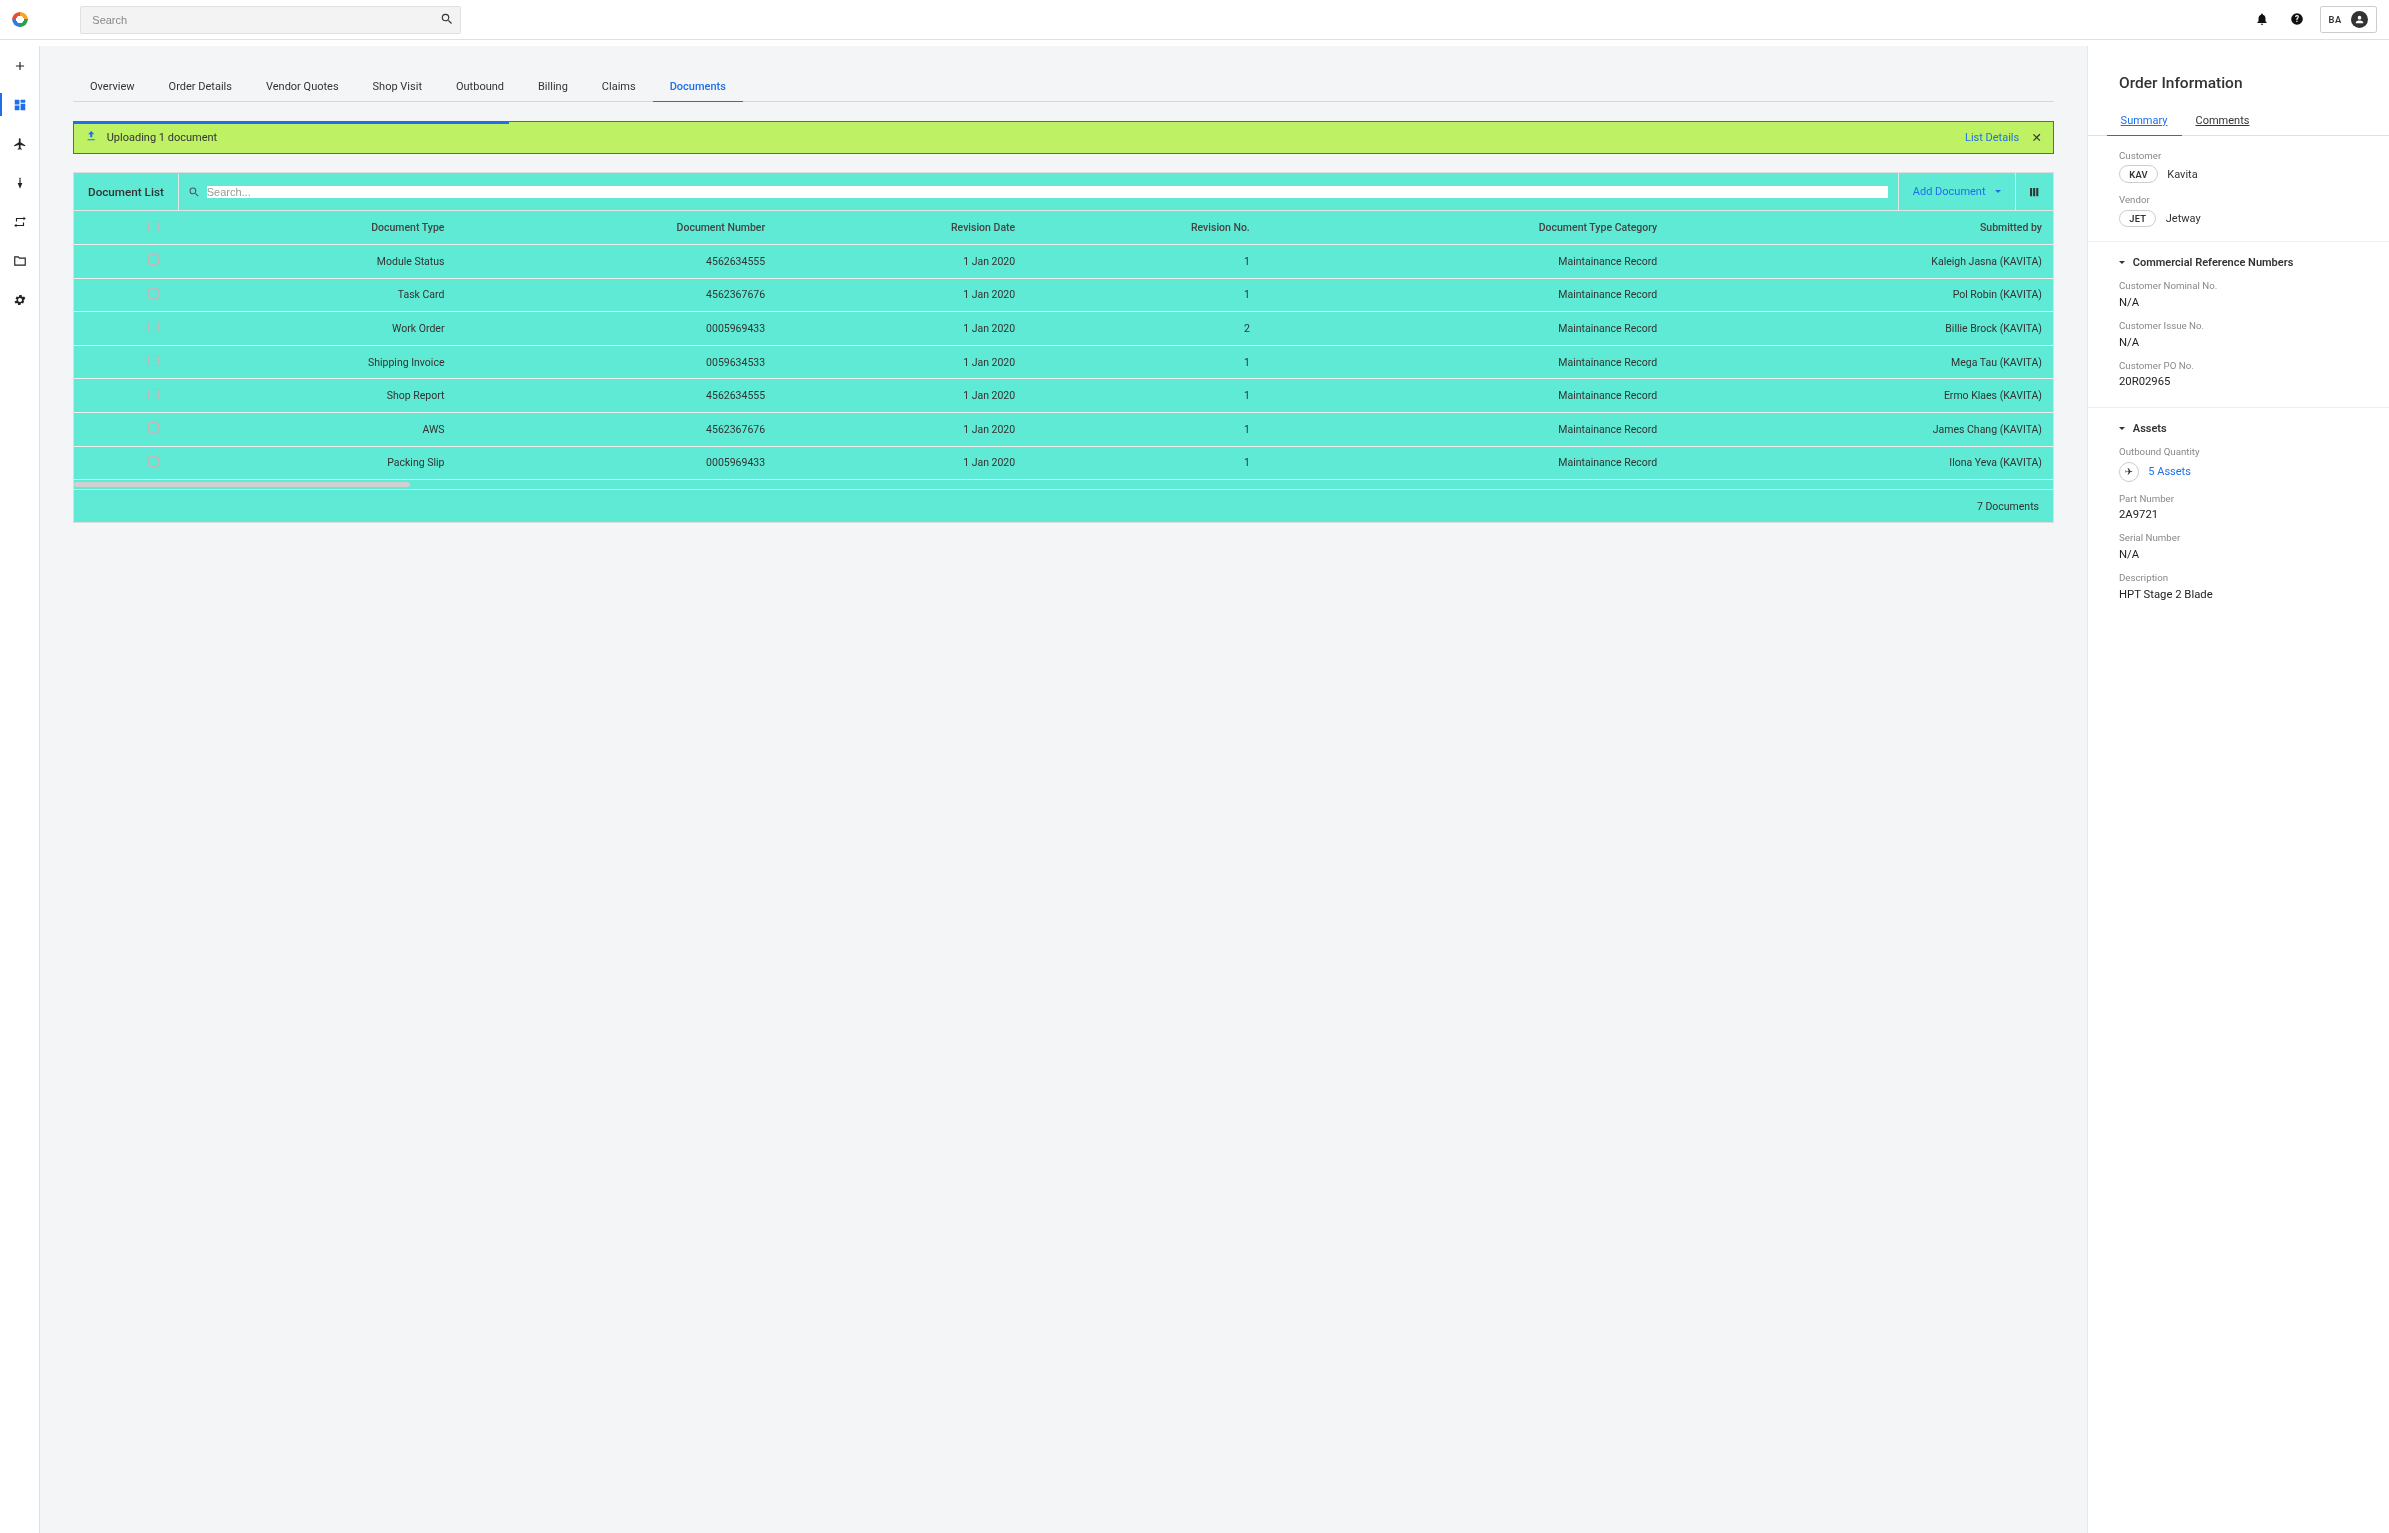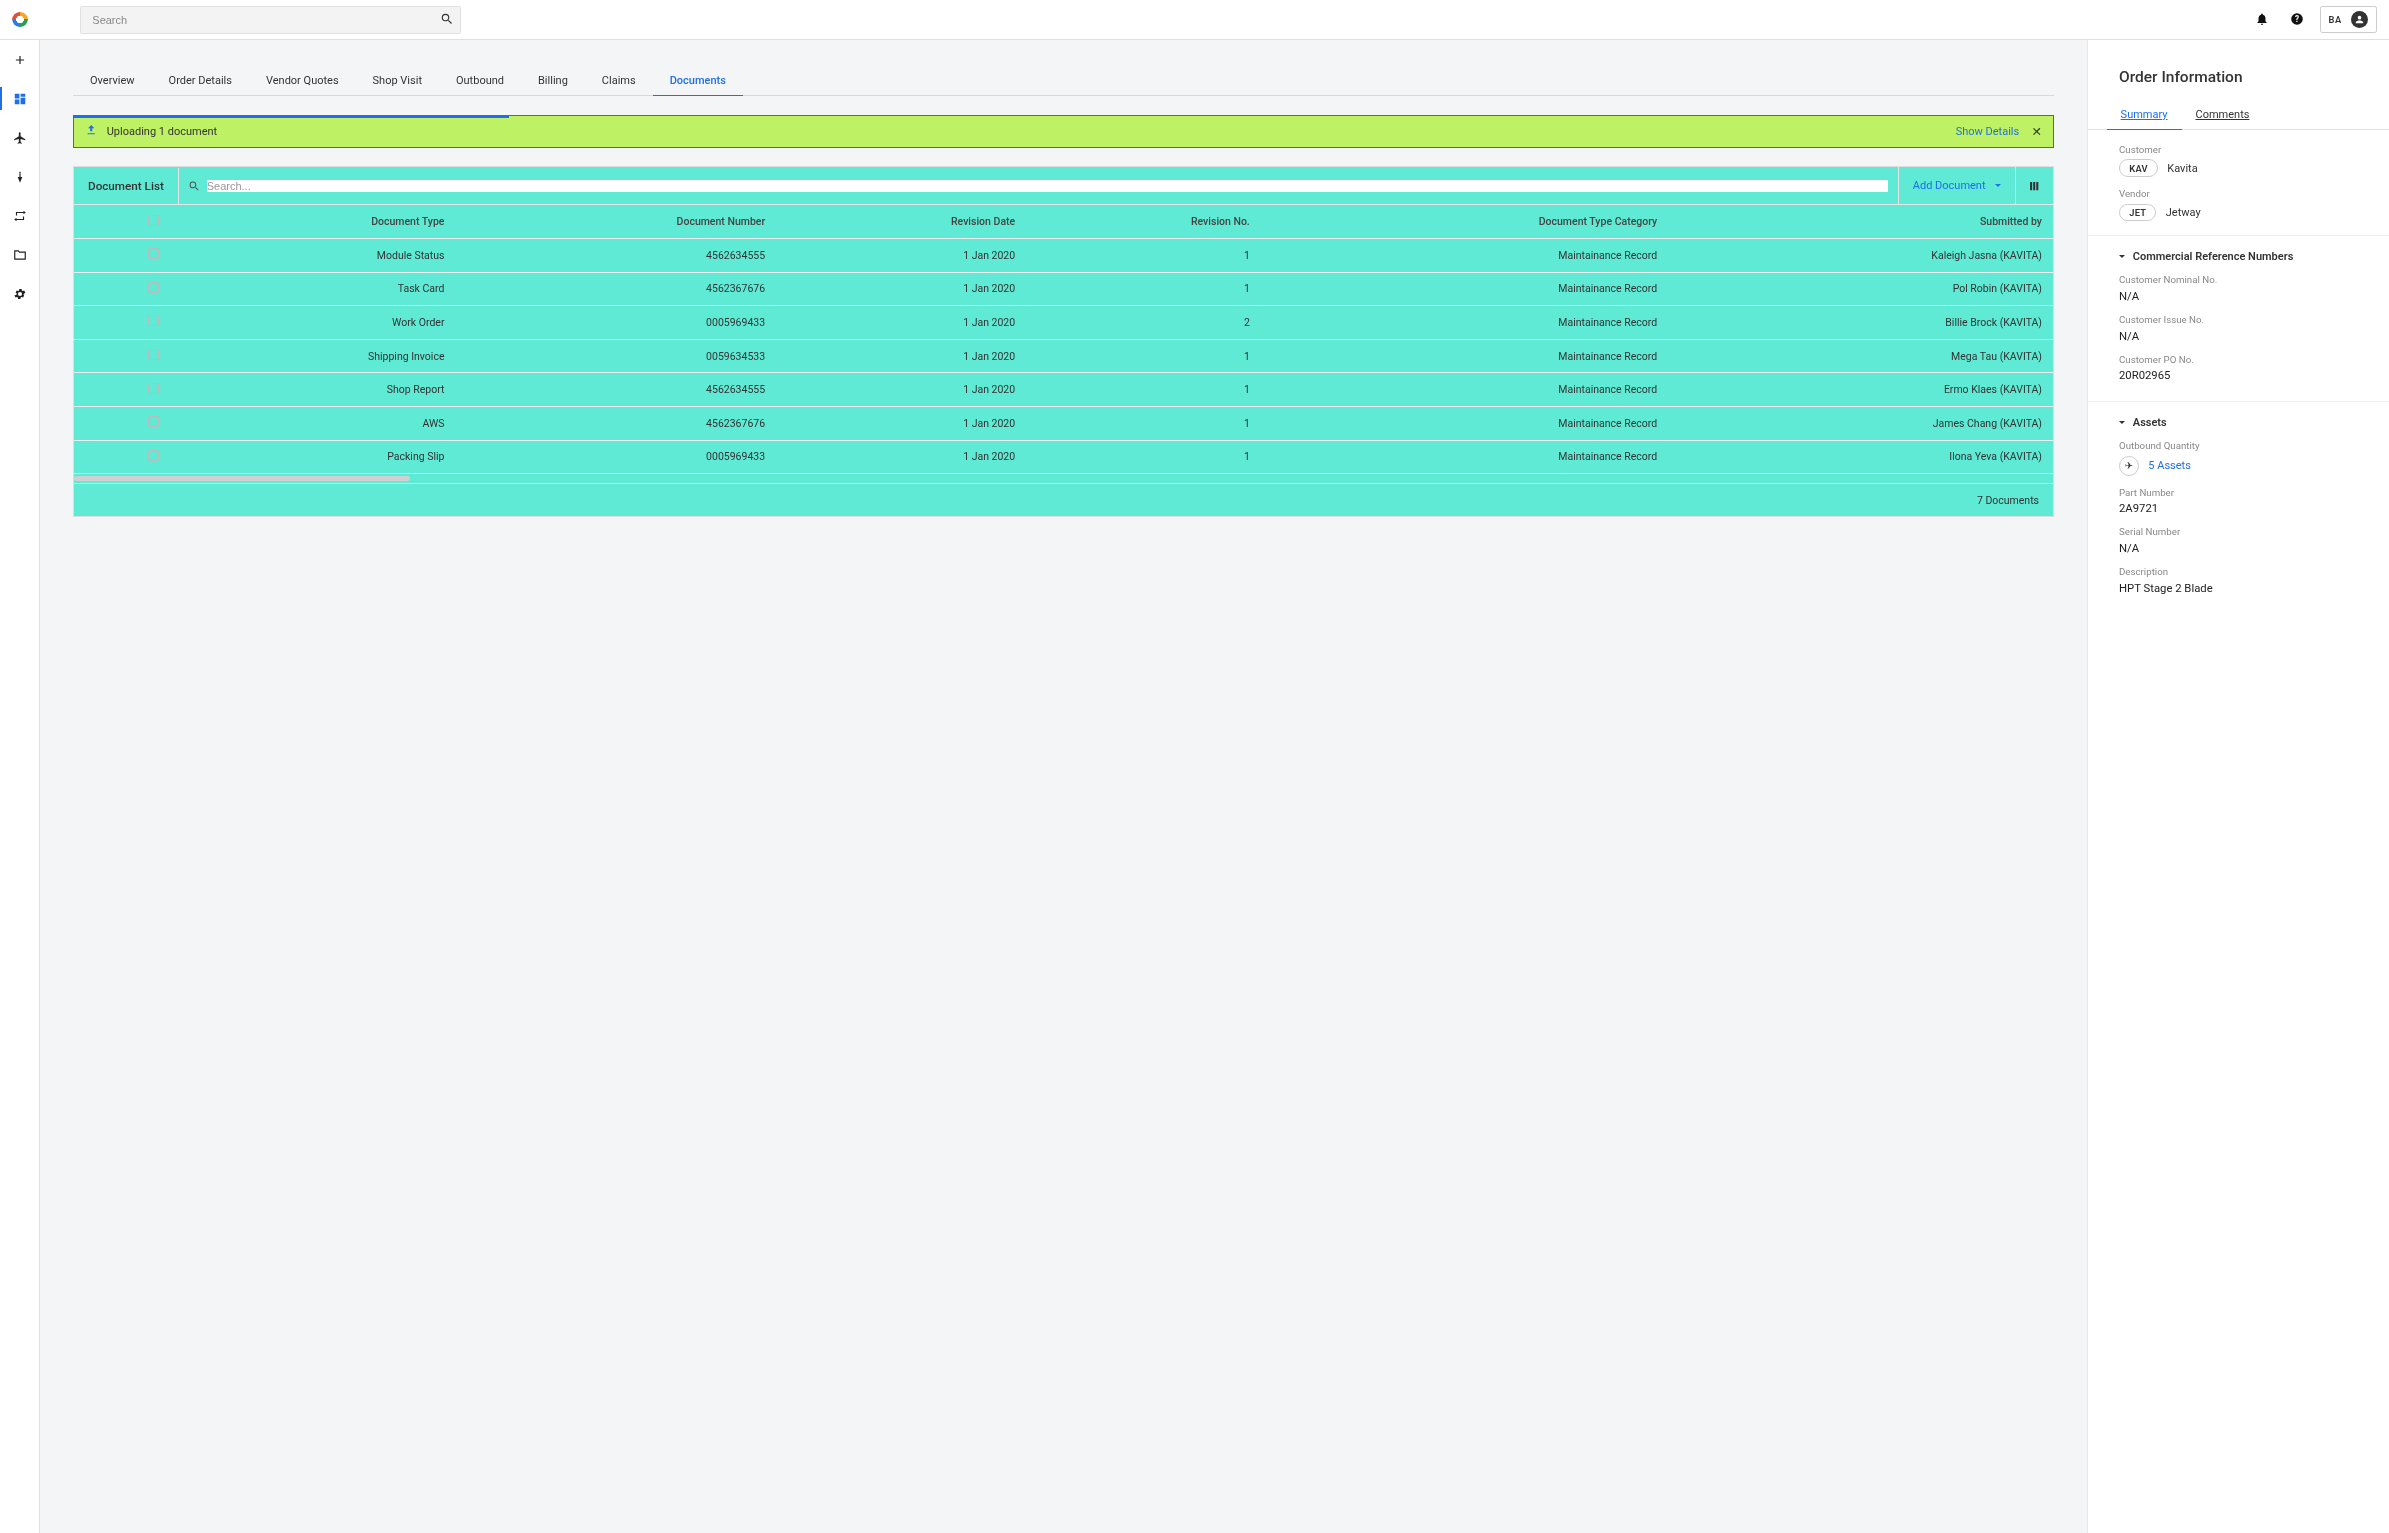--- a/index.html
+++ b/index.html
@@ -28,21 +28,21 @@
 }
 .leftnav-item.active::before {
   content:"";
   position:absolute;
   left:0; top:7.8px; bottom:7.8px;
   width:2.3px; background:#1f6feb;
 }
 .leftnav-item svg { width:14px; height:14px; fill:#222; }
 .leftnav-item.active svg { fill:#1f6feb; }
 
-.main { flex:1; display:flex; flex-direction:column; overflow:hidden; }
+.main { flex:1; display:flex; flex-direction:column; overflow:hidden;gap:6px; }
 .topbar {
   height:40px;
   border-bottom:0.8px solid #e0e0e0;
   display:flex;
   align-items:center;
   padding:0 12.4px 0 0;
   gap:9.3px;
 }
 .logo { width:40px; display:flex; justify-content:center; align-items:center; }
 .logo-glyph {
@@ -256,21 +256,21 @@
           </div>
 
         <div class="upload-banner">
           <div class="upload-progress"></div>
           <span class="upload-icon">
             <svg width="12.4" height="12.4" viewBox="0 0 24 24">
                 <path fill="#1f6feb" d="M5 20h14v-2H5v2zM12 2L6 8h4v6h4V8h4l-6-6z"></path>
               </svg>
           </span>
           <span class="upload-text">Uploading 1 document</span>
-          <span class="show-details">Show Details</span>
+          <span class="show-details">List Details</span>
           <span class="close-x">✕</span>
         </div>
 
         <div class="card">
           <div class="card-toolbar">
             <div class="card-title-cell">Document List</div>
             <div class="card-search-cell">
               <svg width="12.4" height="12.4" viewBox="0 0 24 24">
                   <path fill="#555" d="M15.5 14h-.79l-.28-.27A6.471 6.471 0 0016 9.5 6.5 6.5 0 109.5 16a6.47 6.47 0 004.23-1.57l.27.28v.79l5 4.99L20.49 19l-4.99-5zM9.5 14A4.5 4.5 0 119.5 5a4.5 4.5 0 010 9z"></path>
                 </svg>

